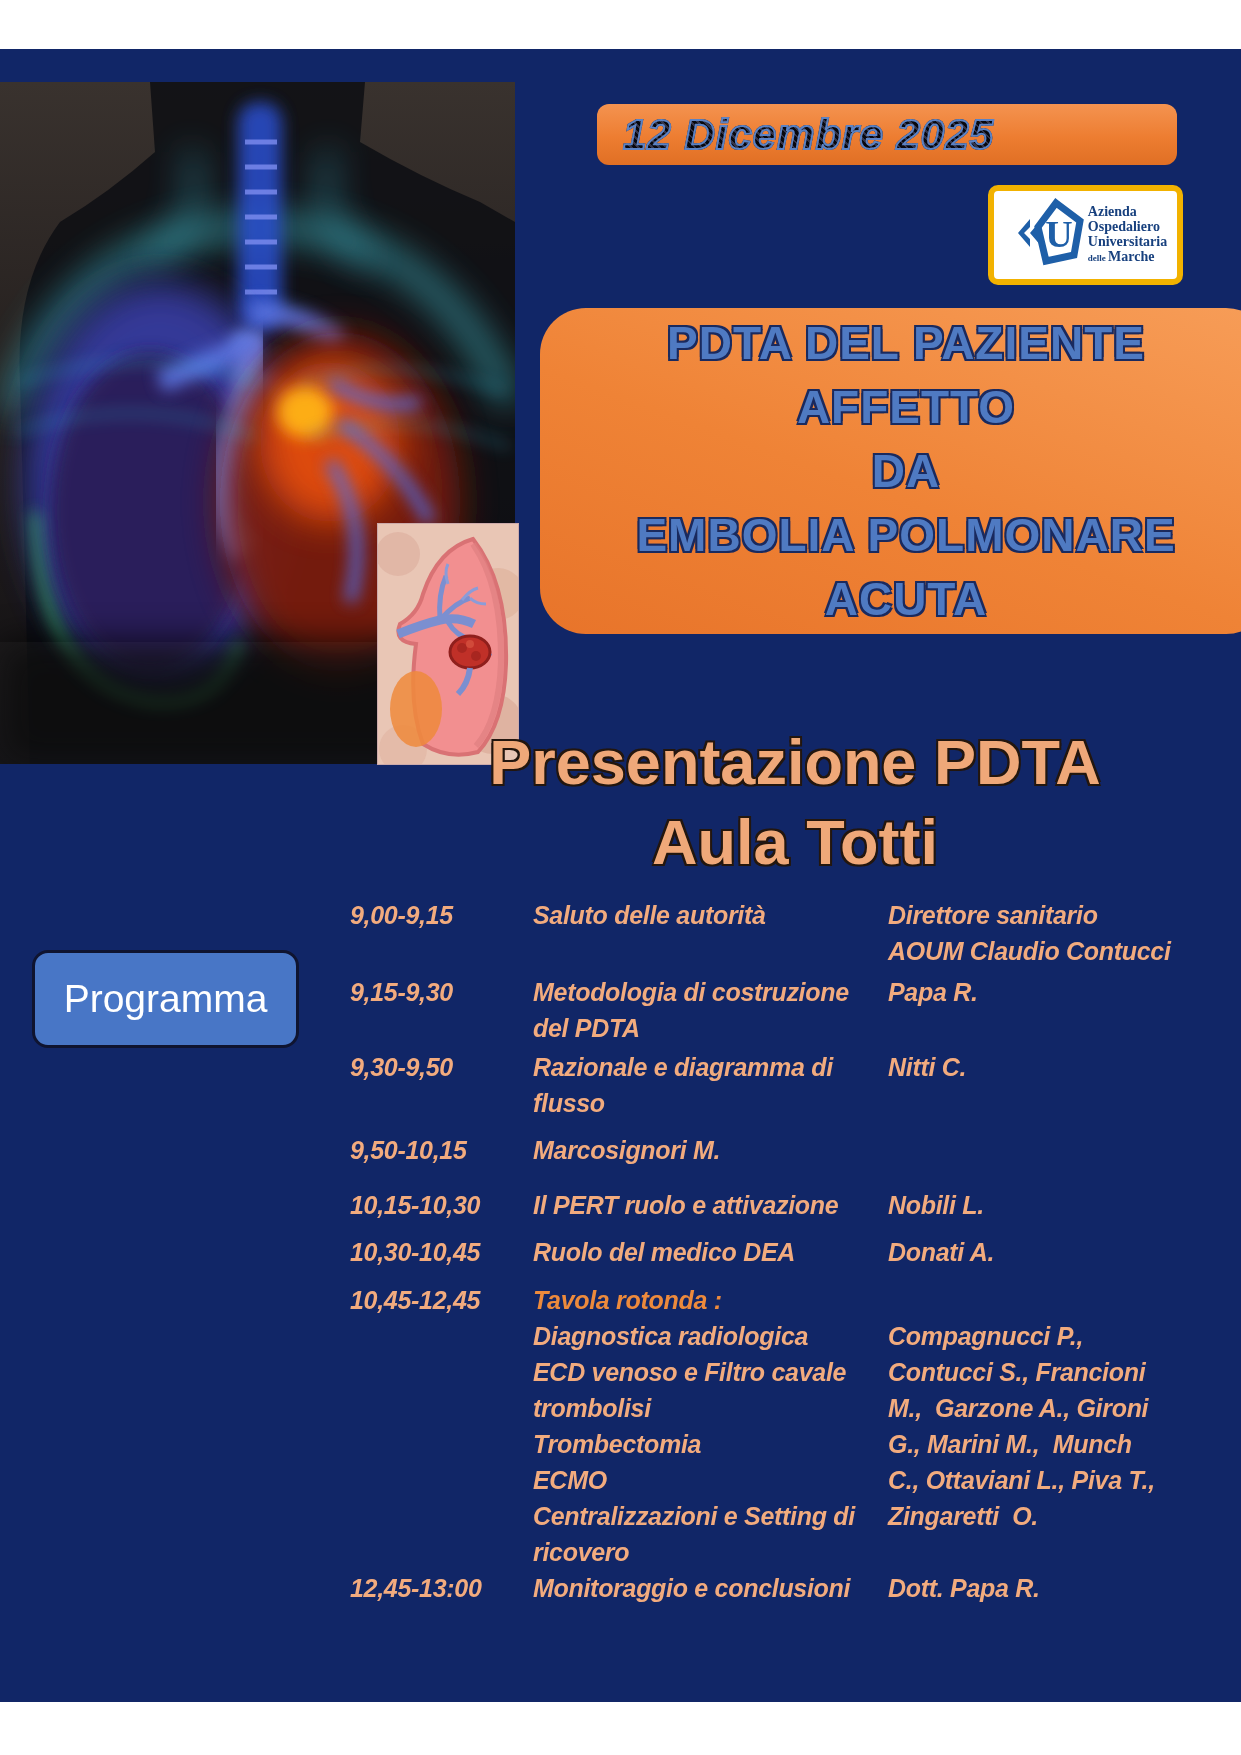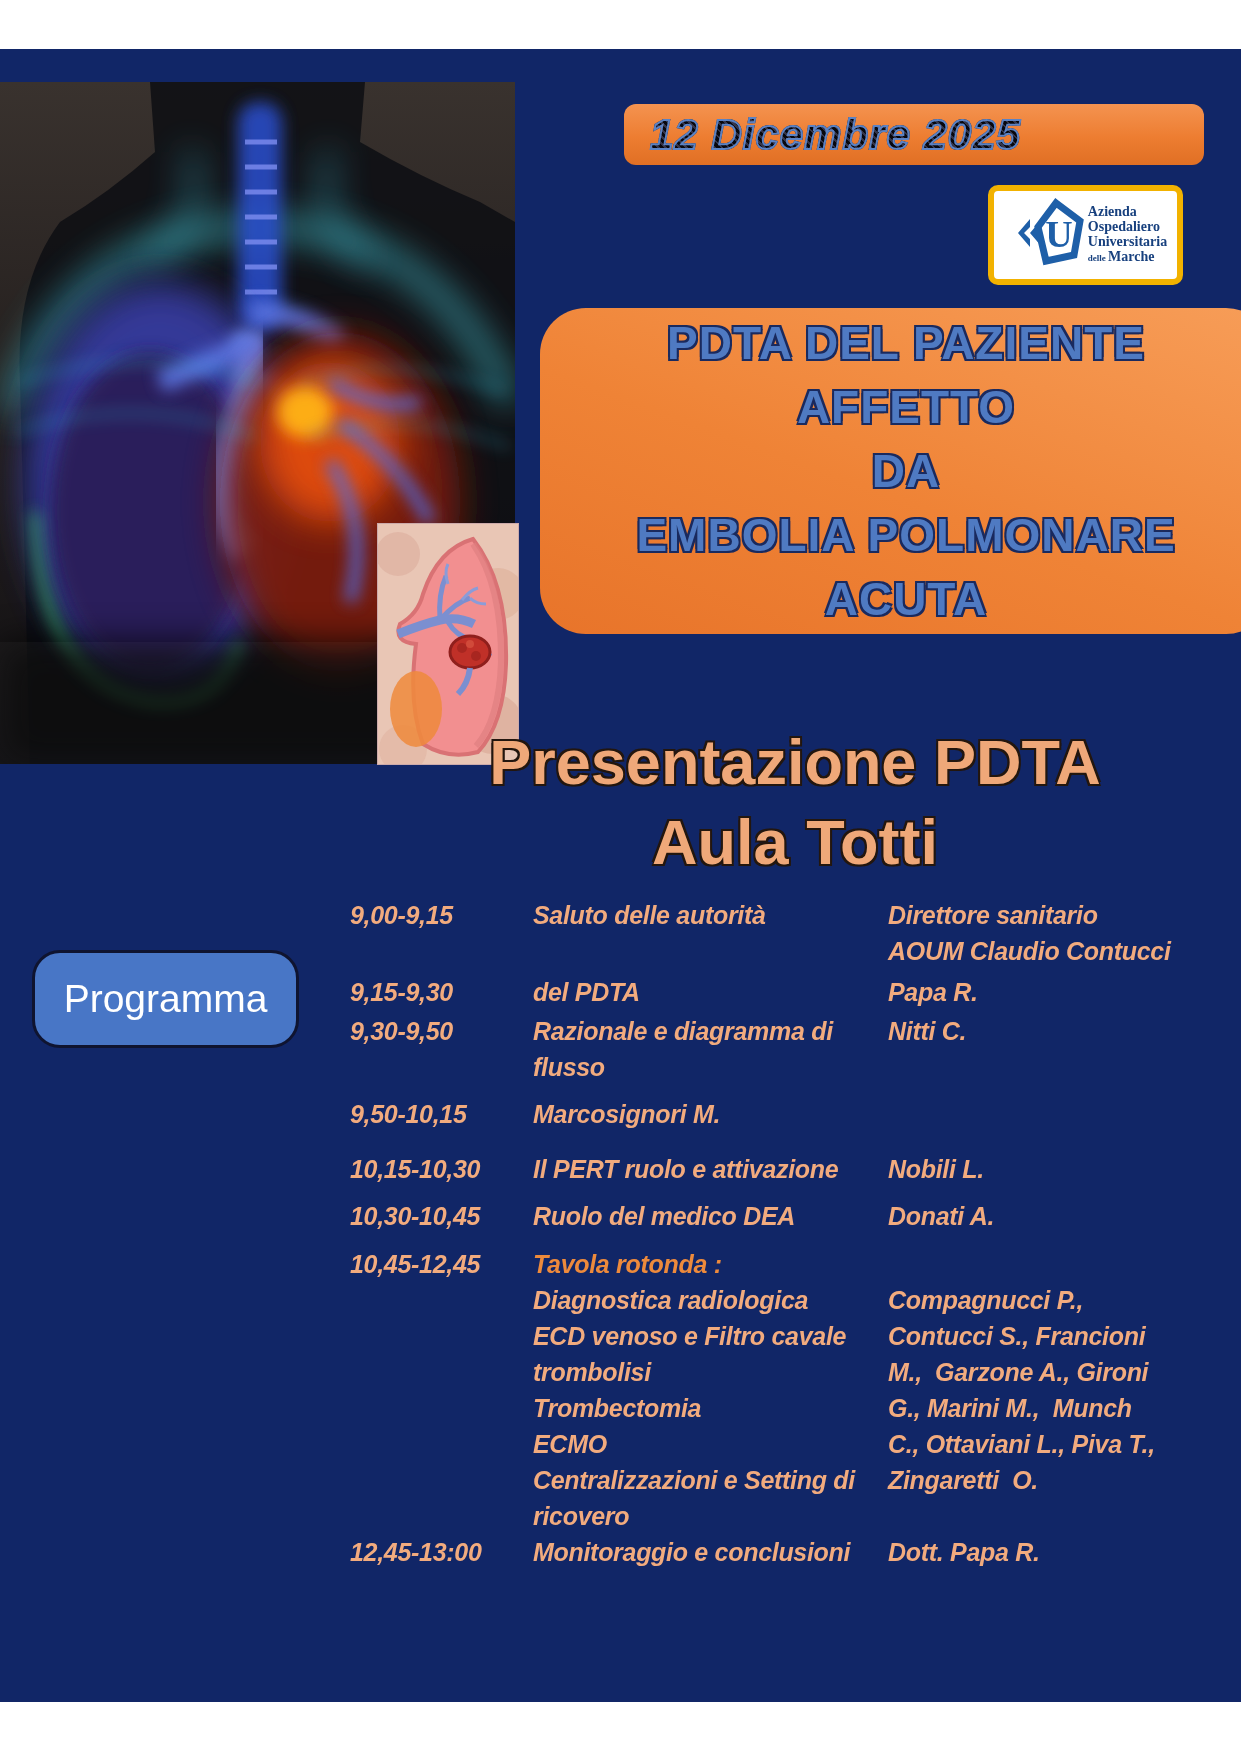--- a/index.html
+++ b/index.html
@@ -1,21 +1,21 @@
 <!DOCTYPE html>
 <html><head>
 <meta charset="utf-8">
 <style>
   html,body{margin:0;padding:0;background:#ffffff;}
   #page{position:relative;width:1241px;height:1755px;background:#ffffff;overflow:hidden;
         font-family:"Liberation Sans", sans-serif;}
   #navy{position:absolute;left:0;top:49px;width:1241px;height:1653px;background:#112667;}
 
   
-  .date-banner{position:absolute;left:624px;top:104px;width:580px;height:61px;
+  .date-banner{position:absolute;left:597px;top:104px;width:580px;height:61px;
      background:linear-gradient(180deg,#f49350 0%,#ed7d31 55%,#e06f24 100%);
      border-radius:12px;display:flex;align-items:center;padding-left:26px;box-sizing:border-box;}
   .date-banner span{font-size:42px;font-weight:bold;font-style:italic;letter-spacing:1px;
      color:#14141e;
      background:repeating-linear-gradient(45deg,#07070d 0 3px,#343448 3px 5px);
      -webkit-background-clip:text;background-clip:text;-webkit-text-fill-color:transparent;
      -webkit-text-stroke:2px #5b82c4;}
 
   
   .logo-box{position:absolute;left:988px;top:185px;width:195px;height:100px;background:#ffffff;
@@ -33,21 +33,21 @@
   .title-line{font-size:46px;line-height:64px;font-weight:bold;letter-spacing:1px;color:#4f7ac2;
      text-shadow:-2px -2px 0 #1a2a5e, 2px -2px 0 #1a2a5e, -2px 2px 0 #1a2a5e, 2px 2px 0 #1a2a5e;}
 
   
   .subtitle{position:absolute;left:470px;top:722px;width:650px;text-align:center;}
   .subtitle div{font-size:63px;line-height:80px;font-weight:bold;color:#efa879;
      text-shadow:-2px -2px 0 #23160e, 2px -2px 0 #23160e, -2px 2px 0 #23160e, 2px 2px 0 #23160e;}
 
   
   .prog-btn{position:absolute;left:32px;top:950px;width:261px;height:92px;background:#4876c6;
-     border:3px solid #0f1430;border-radius:28px;display:flex;align-items:center;
+     border:3px solid #0f1430;border-radius:16px;display:flex;align-items:center;
      justify-content:center;cursor:pointer;}
   .prog-btn span{color:#ffffff;font-size:39px;font-weight:400;}
 
   
   #schedule{position:absolute;left:350px;top:897px;width:860px;color:#f2ab7e;}
   .sched-row{display:flex;font-style:italic;}
   .cell{box-sizing:border-box;}
   .cell-time{width:183px;flex:0 0 183px;}
   .cell-topic{width:355px;flex:0 0 355px;}
   .cell-speaker{flex:1 1 auto;}
@@ -192,20 +192,21 @@
         <div class="cell cell-speaker">
           <div class="sline">Direttore sanitario</div>
           <div class="sline">AOUM Claudio Contucci</div>
         </div>
       </div>
       <div class="sched-row" style="margin-top: 5px;">
         <div class="cell cell-time">
           <div class="sline">9,15-9,30</div>
         </div>
         <div class="cell cell-topic">
+          <div class="sline">Metodologia di costruzione</div>
           <div class="sline">del PDTA</div>
         </div>
         <div class="cell cell-speaker">
           <div class="sline">Papa R.</div>
         </div>
       </div>
       <div class="sched-row" style="margin-top: 3px;">
         <div class="cell cell-time">
           <div class="sline">9,30-9,50</div>
         </div>

